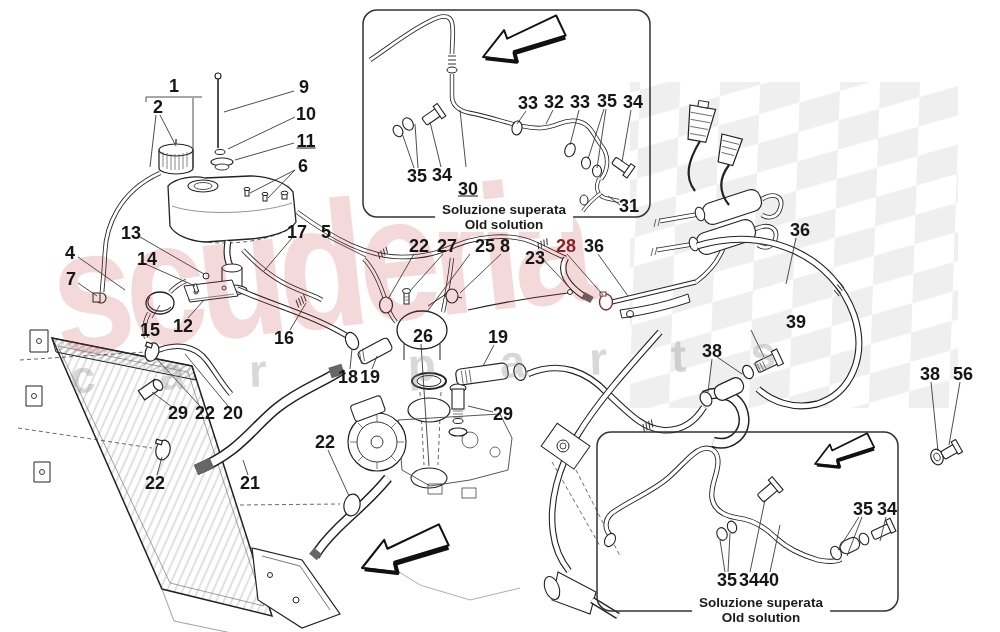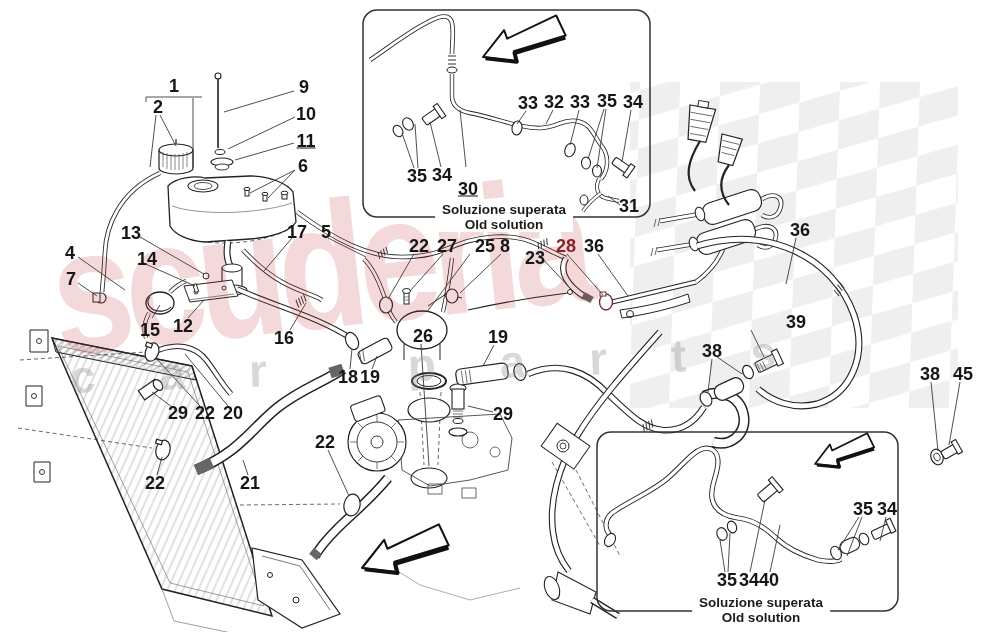--- a/index.html
+++ b/index.html
@@ -511,21 +511,21 @@
       <span class="co" style="left: 178px; top: 413px;">29</span>
       <span class="co" style="left: 205px; top: 413px;">22</span>
       <span class="co" style="left: 233px; top: 413px;">20</span>
       <span class="co" style="left: 155px; top: 483px;">22</span>
       <span class="co" style="left: 250px; top: 483px;">21</span>
       <span class="co" style="left: 325px; top: 442px;">22</span>
       <span class="co" style="left: 800px; top: 230px;">36</span>
       <span class="co" style="left: 748px; top: 322px; margin-left: 48px;">39</span>
       <span class="co" style="left: 712px; top: 351px;">38</span>
       <span class="co" style="left: 930px; top: 374px;">38</span>
-      <span class="co" style="left: 963px; top: 374px;">45</span>
+      <span class="co" style="left: 963px; top: 374px;">56</span>
       <span class="co" style="left: 417px; top: 176px;">35</span>
       <span class="co" style="left: 442px; top: 175px;">34</span>
       <span class="co" style="left: 468px; top: 189px; text-decoration: underline;">30</span>
       <span class="co" style="left: 528px; top: 103px;">33</span>
       <span class="co" style="left: 554px; top: 102px;">32</span>
       <span class="co" style="left: 580px; top: 102px;">33</span>
       <span class="co" style="left: 607px; top: 101px;">35</span>
       <span class="co" style="left: 633px; top: 102px;">34</span>
       <span class="co" style="left: 629px; top: 206px;">31</span>
       <span class="co" style="left: 863px; top: 509px;">35</span>

